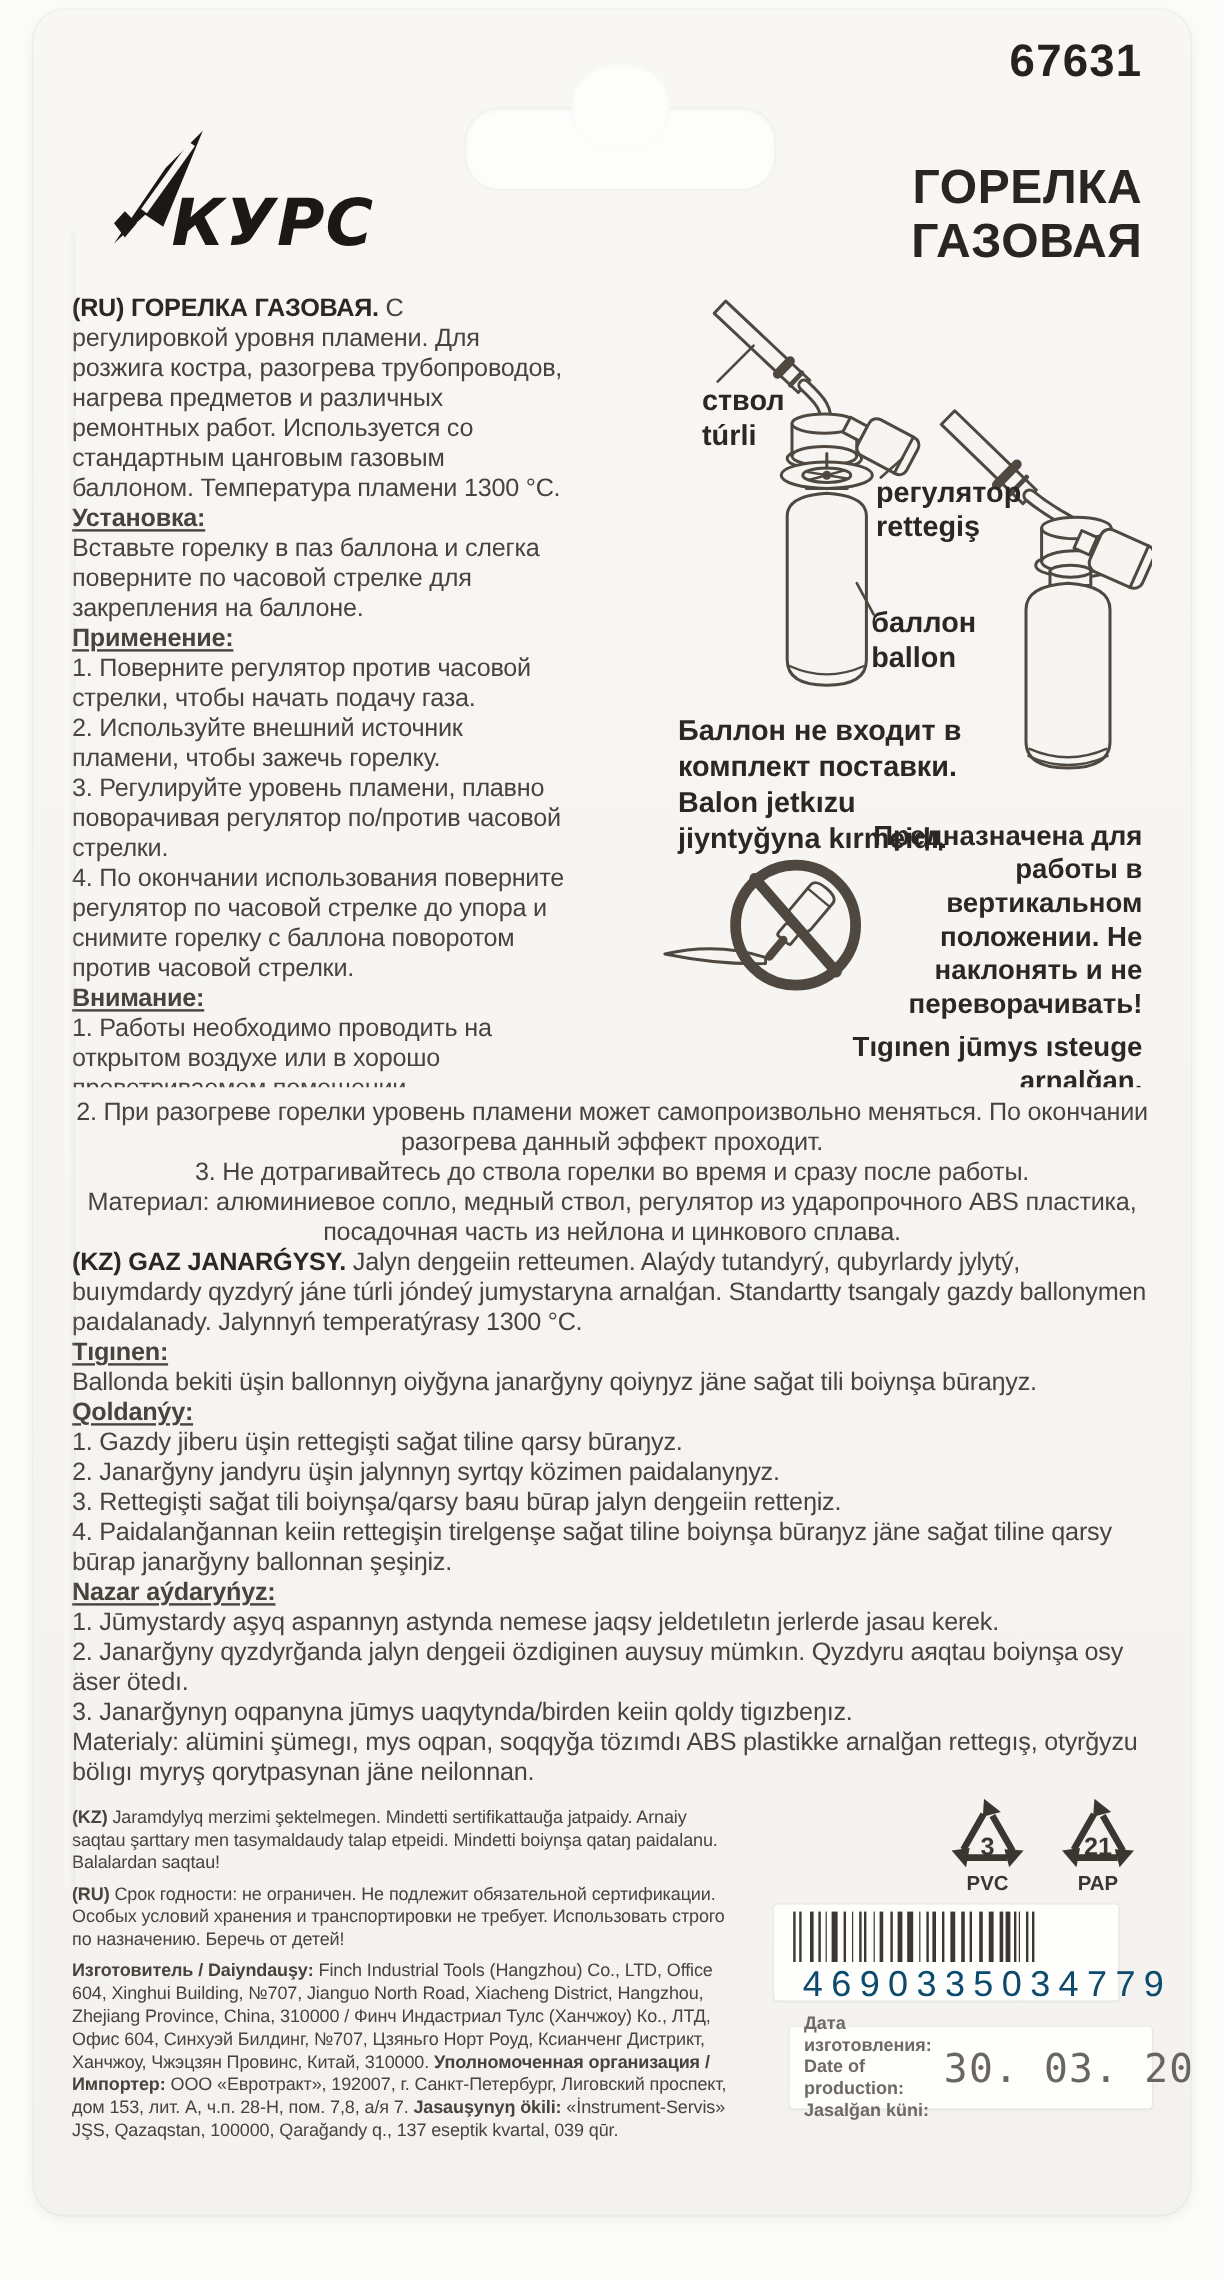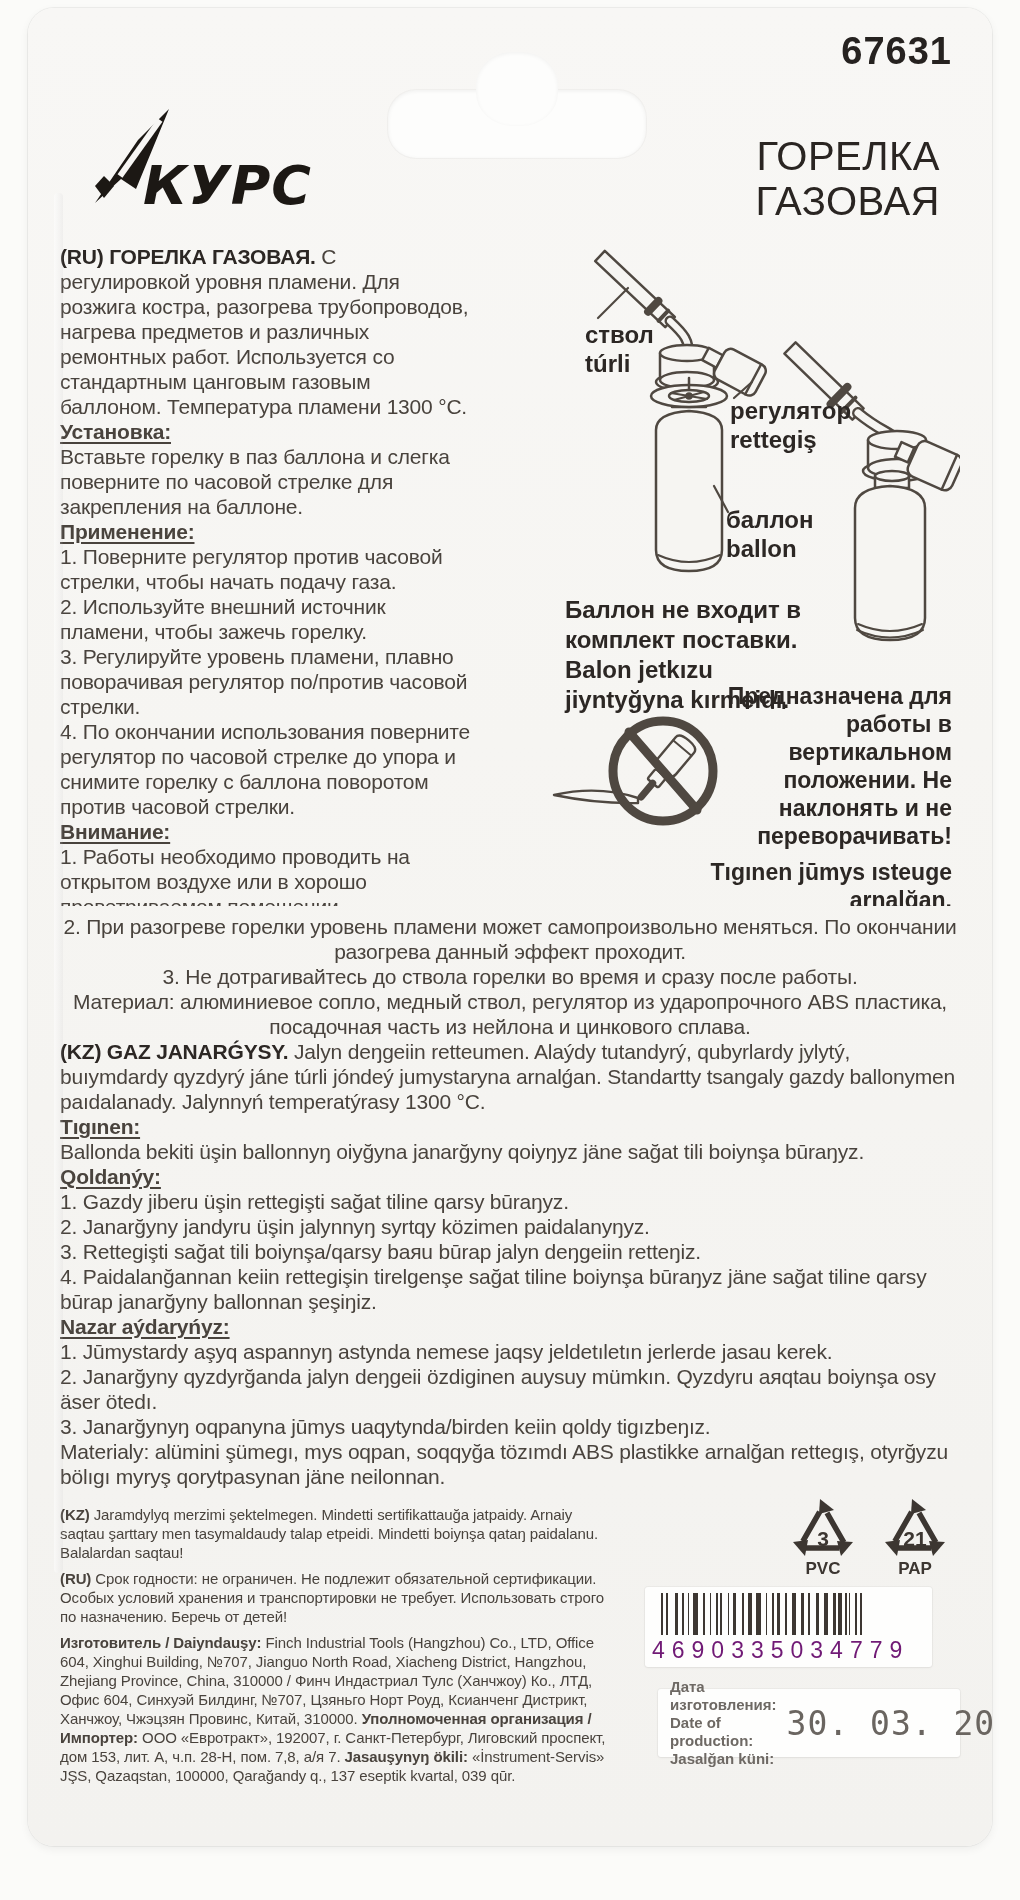--- a/index.html
+++ b/index.html
@@ -33,22 +33,22 @@
     box-shadow:inset 0 1px 4px rgba(0,0,0,0.06),0 0 0 1px rgba(0,0,0,0.03);
   }
   .hang-hole::before{
     content:"";position:absolute;left:50%;top:-38px;transform:translateX(-50%);
     width:82px;height:74px;border-radius:45%;
     background:#fdfdfc;
     box-shadow:inset 0 1px 4px rgba(0,0,0,0.05);
   }
   .logo{position:absolute;left:62px;top:98px;width:225px;height:106px;}
   .title{
-    position:absolute;top:126px;right:52px;text-align:right;
-    font-size:40px;line-height:45px;font-weight:normal;letter-spacing:0.5px;color:#2a2522;
+    position:absolute;top:126px;right:40px;text-align:right;
+    font-size:40px;line-height:45px;font-weight:bold;letter-spacing:0.5px;color:#2a2522;
   }
   
   .main-row{display:flex;padding:0 32px;height:706px;overflow:hidden;}
   .col-left{width:410px;padding-top:44px;box-sizing:border-box;}
   .col-right{position:relative;width:490px;height:706px;flex:none;}
   .body-text,.body-text p{
     font-size:21px;line-height:25px;letter-spacing:-0.2px;color:#49433d;margin:0;
   }
   .body-text p{margin:0;}
   .body-text b,.fullwidth b,.kz-section b{color:#2c2724;}
@@ -83,21 +83,21 @@
   .recycle{text-align:center;width:64px;}
   .recycle .r-label{font-size:17px;font-weight:bold;color:#3c3631;margin-top:-2px;}
   .sticker{
     position:absolute;background:#fefefd;border-radius:3px;
     box-shadow:0 0 0 1px rgba(0,0,0,0.03),0 1px 3px rgba(0,0,0,0.05);
   }
   .sticker-barcode{left:30px;top:82px;width:287px;height:80px;padding-top:6px;box-sizing:border-box;}
   .barcode-bars{display:flex;align-items:stretch;height:42px;margin:0 16px;}
   .barcode-bars i{background:#3d3732;display:block;height:100%;}
   .barcode-digits{
-    font-size:23px;letter-spacing:7px;color:#701a75;margin:2px 0 0 7px;white-space:nowrap;
+    font-size:30px;letter-spacing:7px;color:#0c4a6e;margin:2px 0 0 24px;white-space:nowrap;
   }
   .sticker-date{left:43px;top:184px;width:302px;height:68px;display:flex;align-items:center;}
   .date-labels{margin-left:12px;font-size:15px;line-height:18px;font-weight:bold;color:#6e6964;}
   .date-value{
     font-family:"DejaVu Sans Mono",monospace;font-size:33px;color:#6a6560;
     letter-spacing:1px;margin-left:10px;white-space:nowrap;
   }
 </style>
 </head>
 <body>

